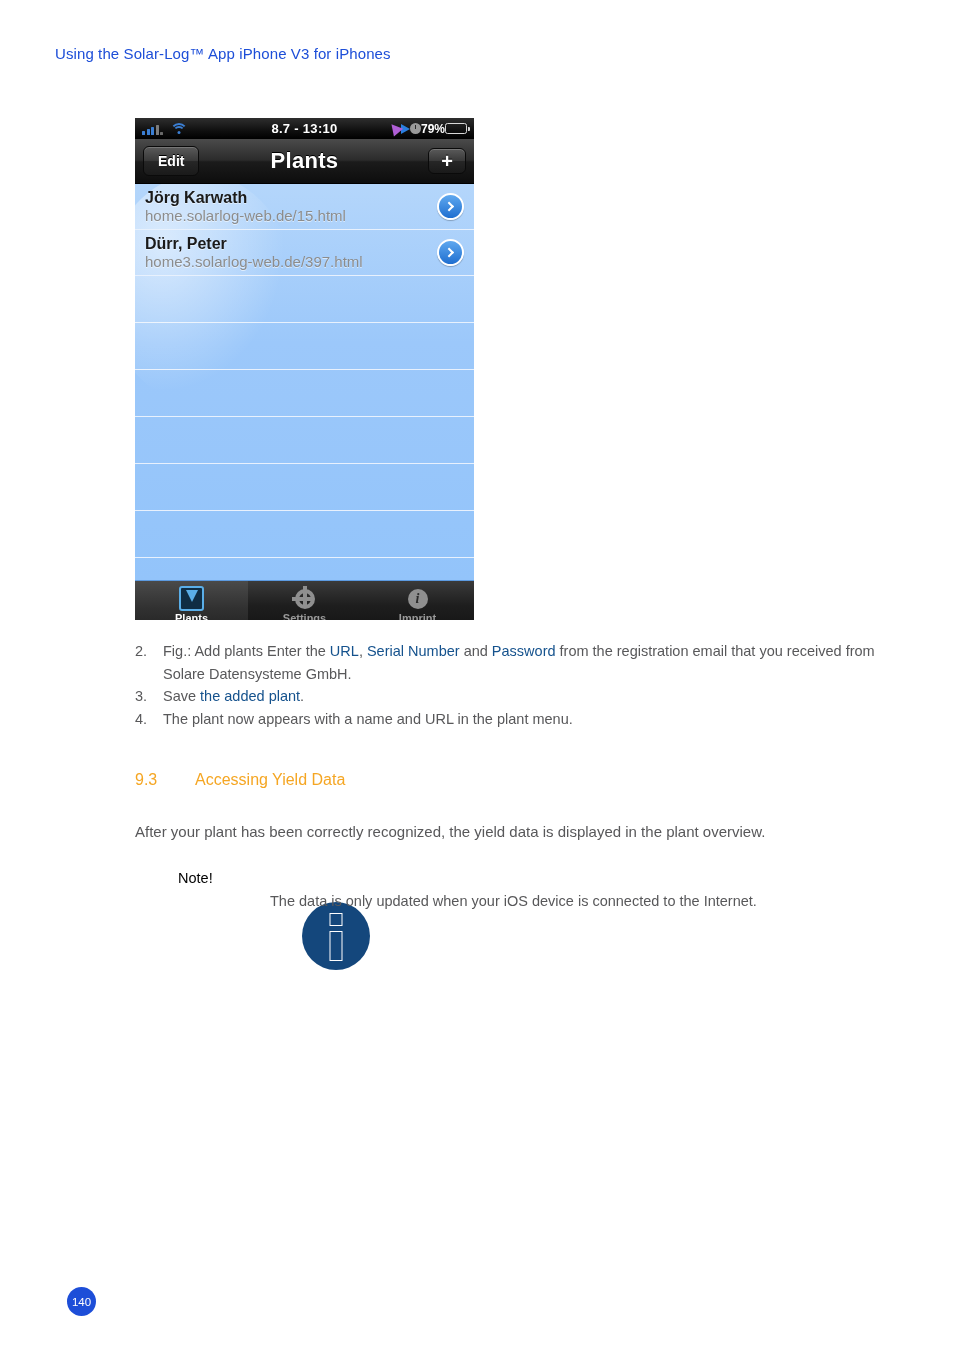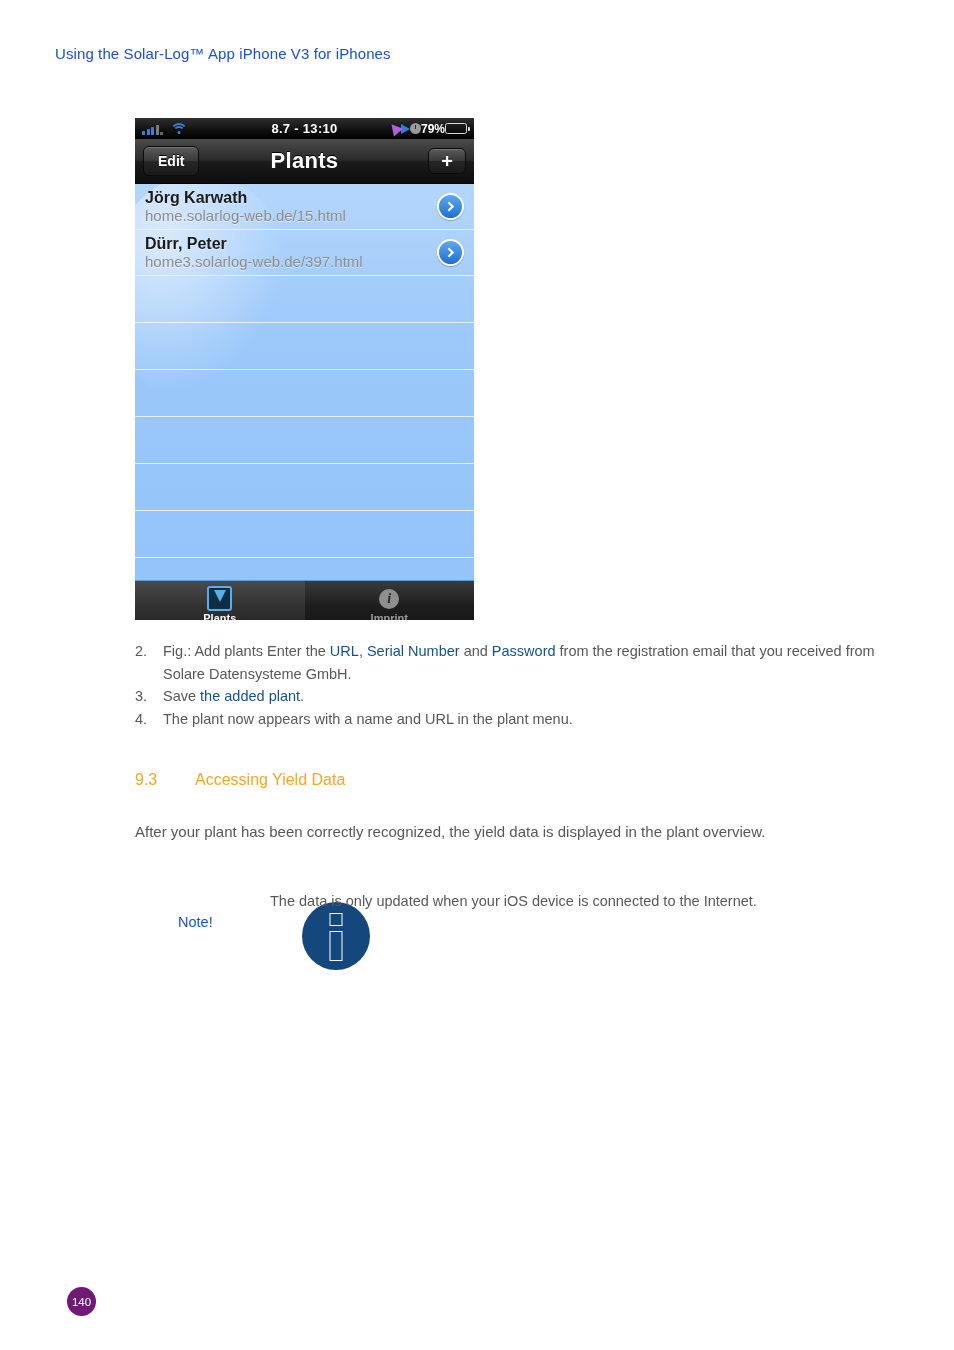--- a/index.html
+++ b/index.html
@@ -228,21 +228,21 @@
 
   .intro {
     position: absolute; left: 135px; top: 821px; width: 760px;
     font-size: 15px; line-height: 22px; color: #58585a;
   }
 
   
   .note { position: absolute; left: 135px; top: 870px; width: 760px; }
   .note-label {
     position: absolute; left: 43px; top: 0;
-    color: #1d4ed8; font-size: 14.5px; margin-top: 44px;
+    color: #000000; font-size: 14.5px;
   }
   .note-icon {
     position: absolute; left: 167px; top: 32px;
     width: 68px; height: 68px; border-radius: 50%;
     background: #14477c;
   }
   .note-icon .dotsq {
     position: absolute; left: 50%; transform: translateX(-50%);
     top: 11px; width: 13px; height: 13px;
     border: 1.8px solid #ffffff; box-sizing: border-box;
@@ -254,21 +254,21 @@
   }
   .note-text {
     position: absolute; left: 135px; top: 20px;
     font-size: 14.5px; line-height: 22px; color: #58585a;
   }
 
   
   .page-badge {
     position: absolute; left: 67px; top: 1287px;
     width: 29px; height: 29px; border-radius: 50%;
-    background: #701a75; color: #ffffff; font-size: 11.5px;
+    background: #1d4ed8; color: #ffffff; font-size: 11.5px;
     display: flex; align-items: center; justify-content: center;
   }
 </style>
 </head>
 <body>
 
 <div class="doc-header">Using the Solar-Log™ App iPhone V3 for iPhones</div>
 
 <div class="phone-shot">
 
@@ -336,20 +336,26 @@
 
   <div class="tab-bar">
     <div class="tab-item active">
       <span class="tab-ic">
         <span class="ic-plants"></span>
       </span>
       <span>Plants</span>
     </div>
     <div class="tab-item">
       <span class="tab-ic">
+        <span class="ic-gear"></span>
+      </span>
+      <span>Settings</span>
+    </div>
+    <div class="tab-item">
+      <span class="tab-ic">
         <span class="ic-info">i</span>
       </span>
       <span>Imprint</span>
     </div>
   </div>
 </div>
 
 <div class="steps" id="steps">
     <div class="step">
       <span class="num">2.</span>

